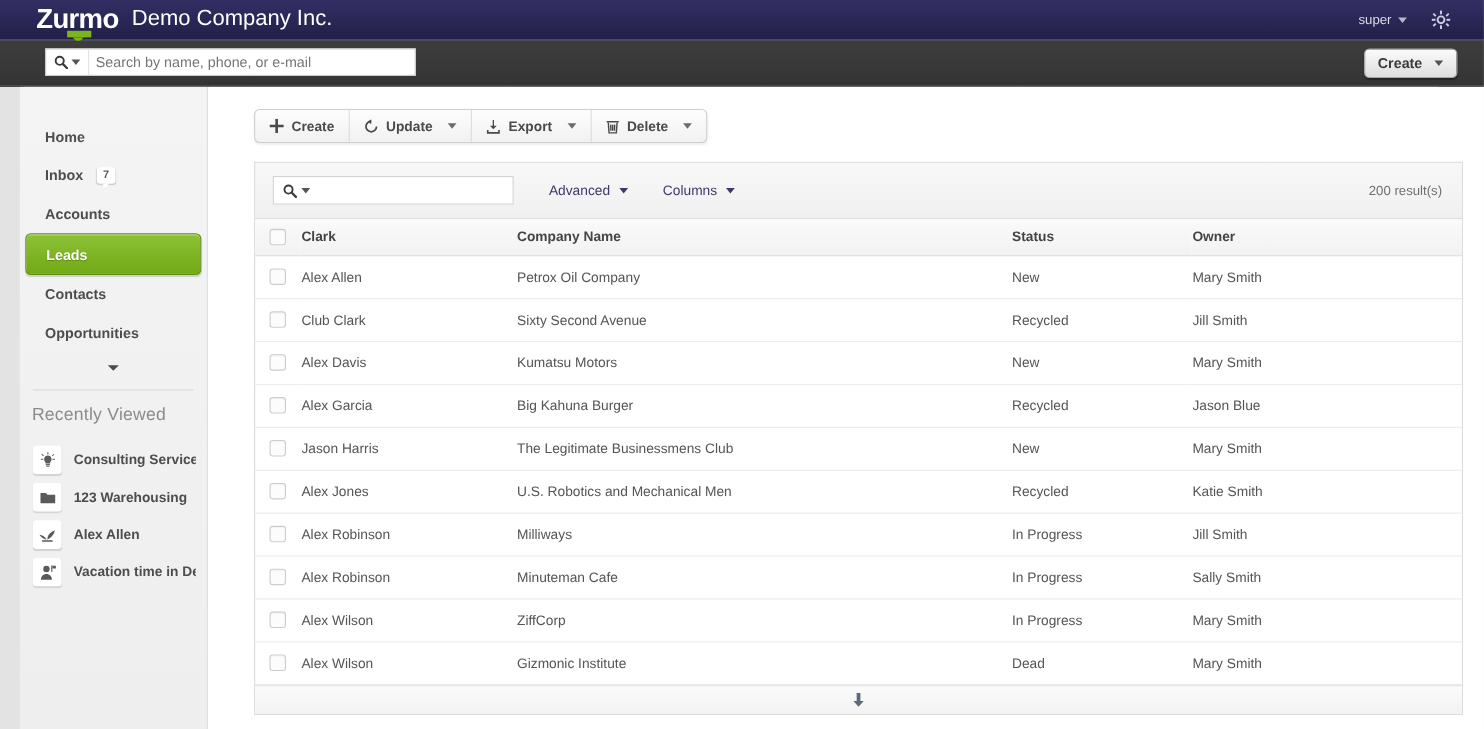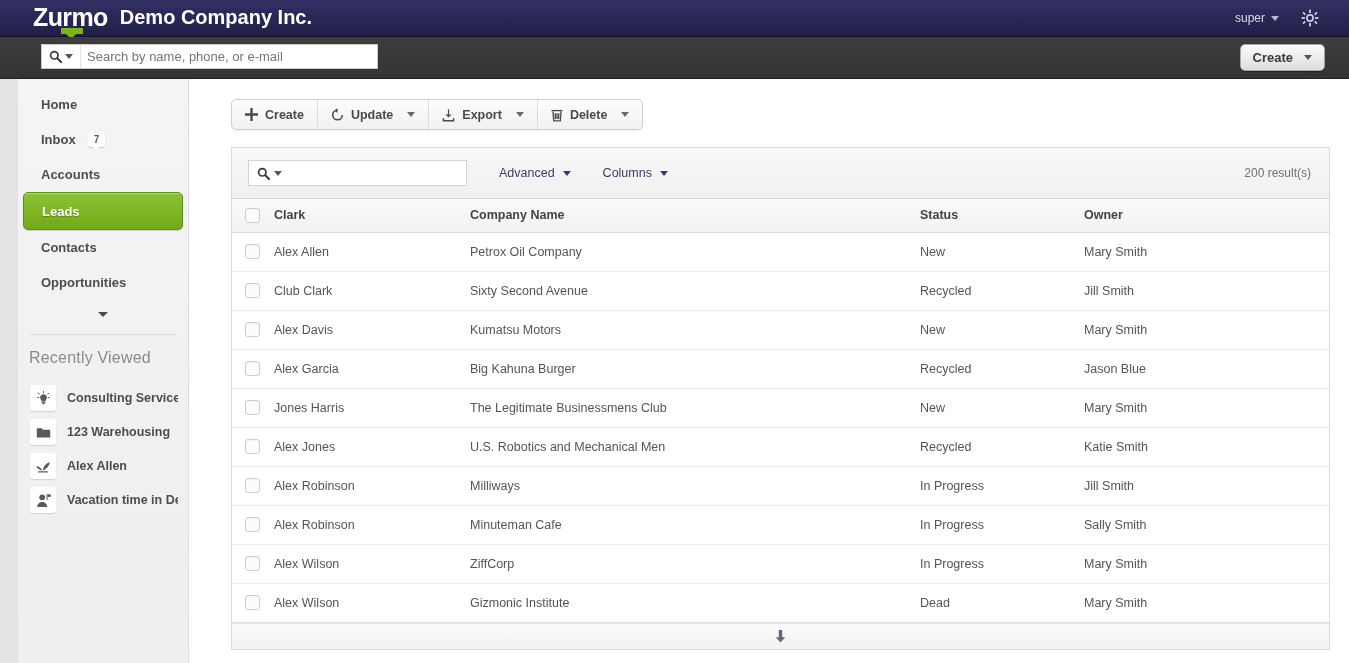--- a/index.html
+++ b/index.html
@@ -34,21 +34,21 @@
   }
   #logo-accent:after {
     content: ""; position: absolute; left: 5px; top: 6px;
     width: 0; height: 0;
     border-left: 5px solid transparent;
     border-right: 5px solid transparent;
     border-top: 5px solid #7cb518;
   }
   #company-name {
     font-size: 20px; color: #ffffff; margin-left: 12px;
-    font-weight: bold; line-height: 30px;
+    font-weight: normal; line-height: 30px;
   }
   #user-menu {
     position: absolute; right: 70px; top: 11px;
     font-size: 12px; font-weight: normal; color: #dcdbe8;
     cursor: pointer; display: flex; align-items: center; gap: 6px;
   }
   #user-menu .caret { border-top-color: #b9b7cc; }
   #gear-btn {
     position: absolute; right: 30px; top: 9px;
     width: 18px; height: 18px; cursor: pointer;
@@ -106,21 +106,21 @@
     border-left: 1px solid #ededed; border-right: 1px solid #d7d7d7;
     box-shadow: 0 0 4px rgba(0,0,0,.08);
   }
 
   
   #sidebar {
     position: absolute; left: 18px; top: 0; width: 171px; height: 584px;
     background: linear-gradient(to bottom, #f4f4f4 0%, #eeeeee 100%);
     border-right: 1px solid #dcdcdc;
   }
-  #nav-list { padding-top: 8px; }
+  #nav-list { padding-top: 28px; }
   .nav-item {
     height: 35px; margin: 0 5px; padding: 0 18px;
     display: flex; align-items: center; gap: 12px;
     font-size: 13px; font-weight: bold; color: #4d4d4d;
     cursor: pointer; border-radius: 5px;
   }
   .nav-item.active {
     background: linear-gradient(to bottom, #8cc236 0%, #72a916 100%);
     color: #ffffff;
     border: 1px solid #5f8f10;
@@ -545,21 +545,21 @@
               </td>
               <td class="cell-pad">Alex Garcia</td>
               <td class="cell-pad">Big Kahuna Burger</td>
               <td class="cell-pad">Recycled</td>
               <td class="cell-pad">Jason Blue</td>
             </tr>
             <tr>
               <td>
                 <div class="chkbox"></div>
               </td>
-              <td class="cell-pad">Jones Harris</td>
+              <td class="cell-pad">Jason Harris</td>
               <td class="cell-pad">The Legitimate Businessmens Club</td>
               <td class="cell-pad">New</td>
               <td class="cell-pad">Mary Smith</td>
             </tr>
             <tr>
               <td>
                 <div class="chkbox"></div>
               </td>
               <td class="cell-pad">Alex Jones</td>
               <td class="cell-pad">U.S. Robotics and Mechanical Men</td>

